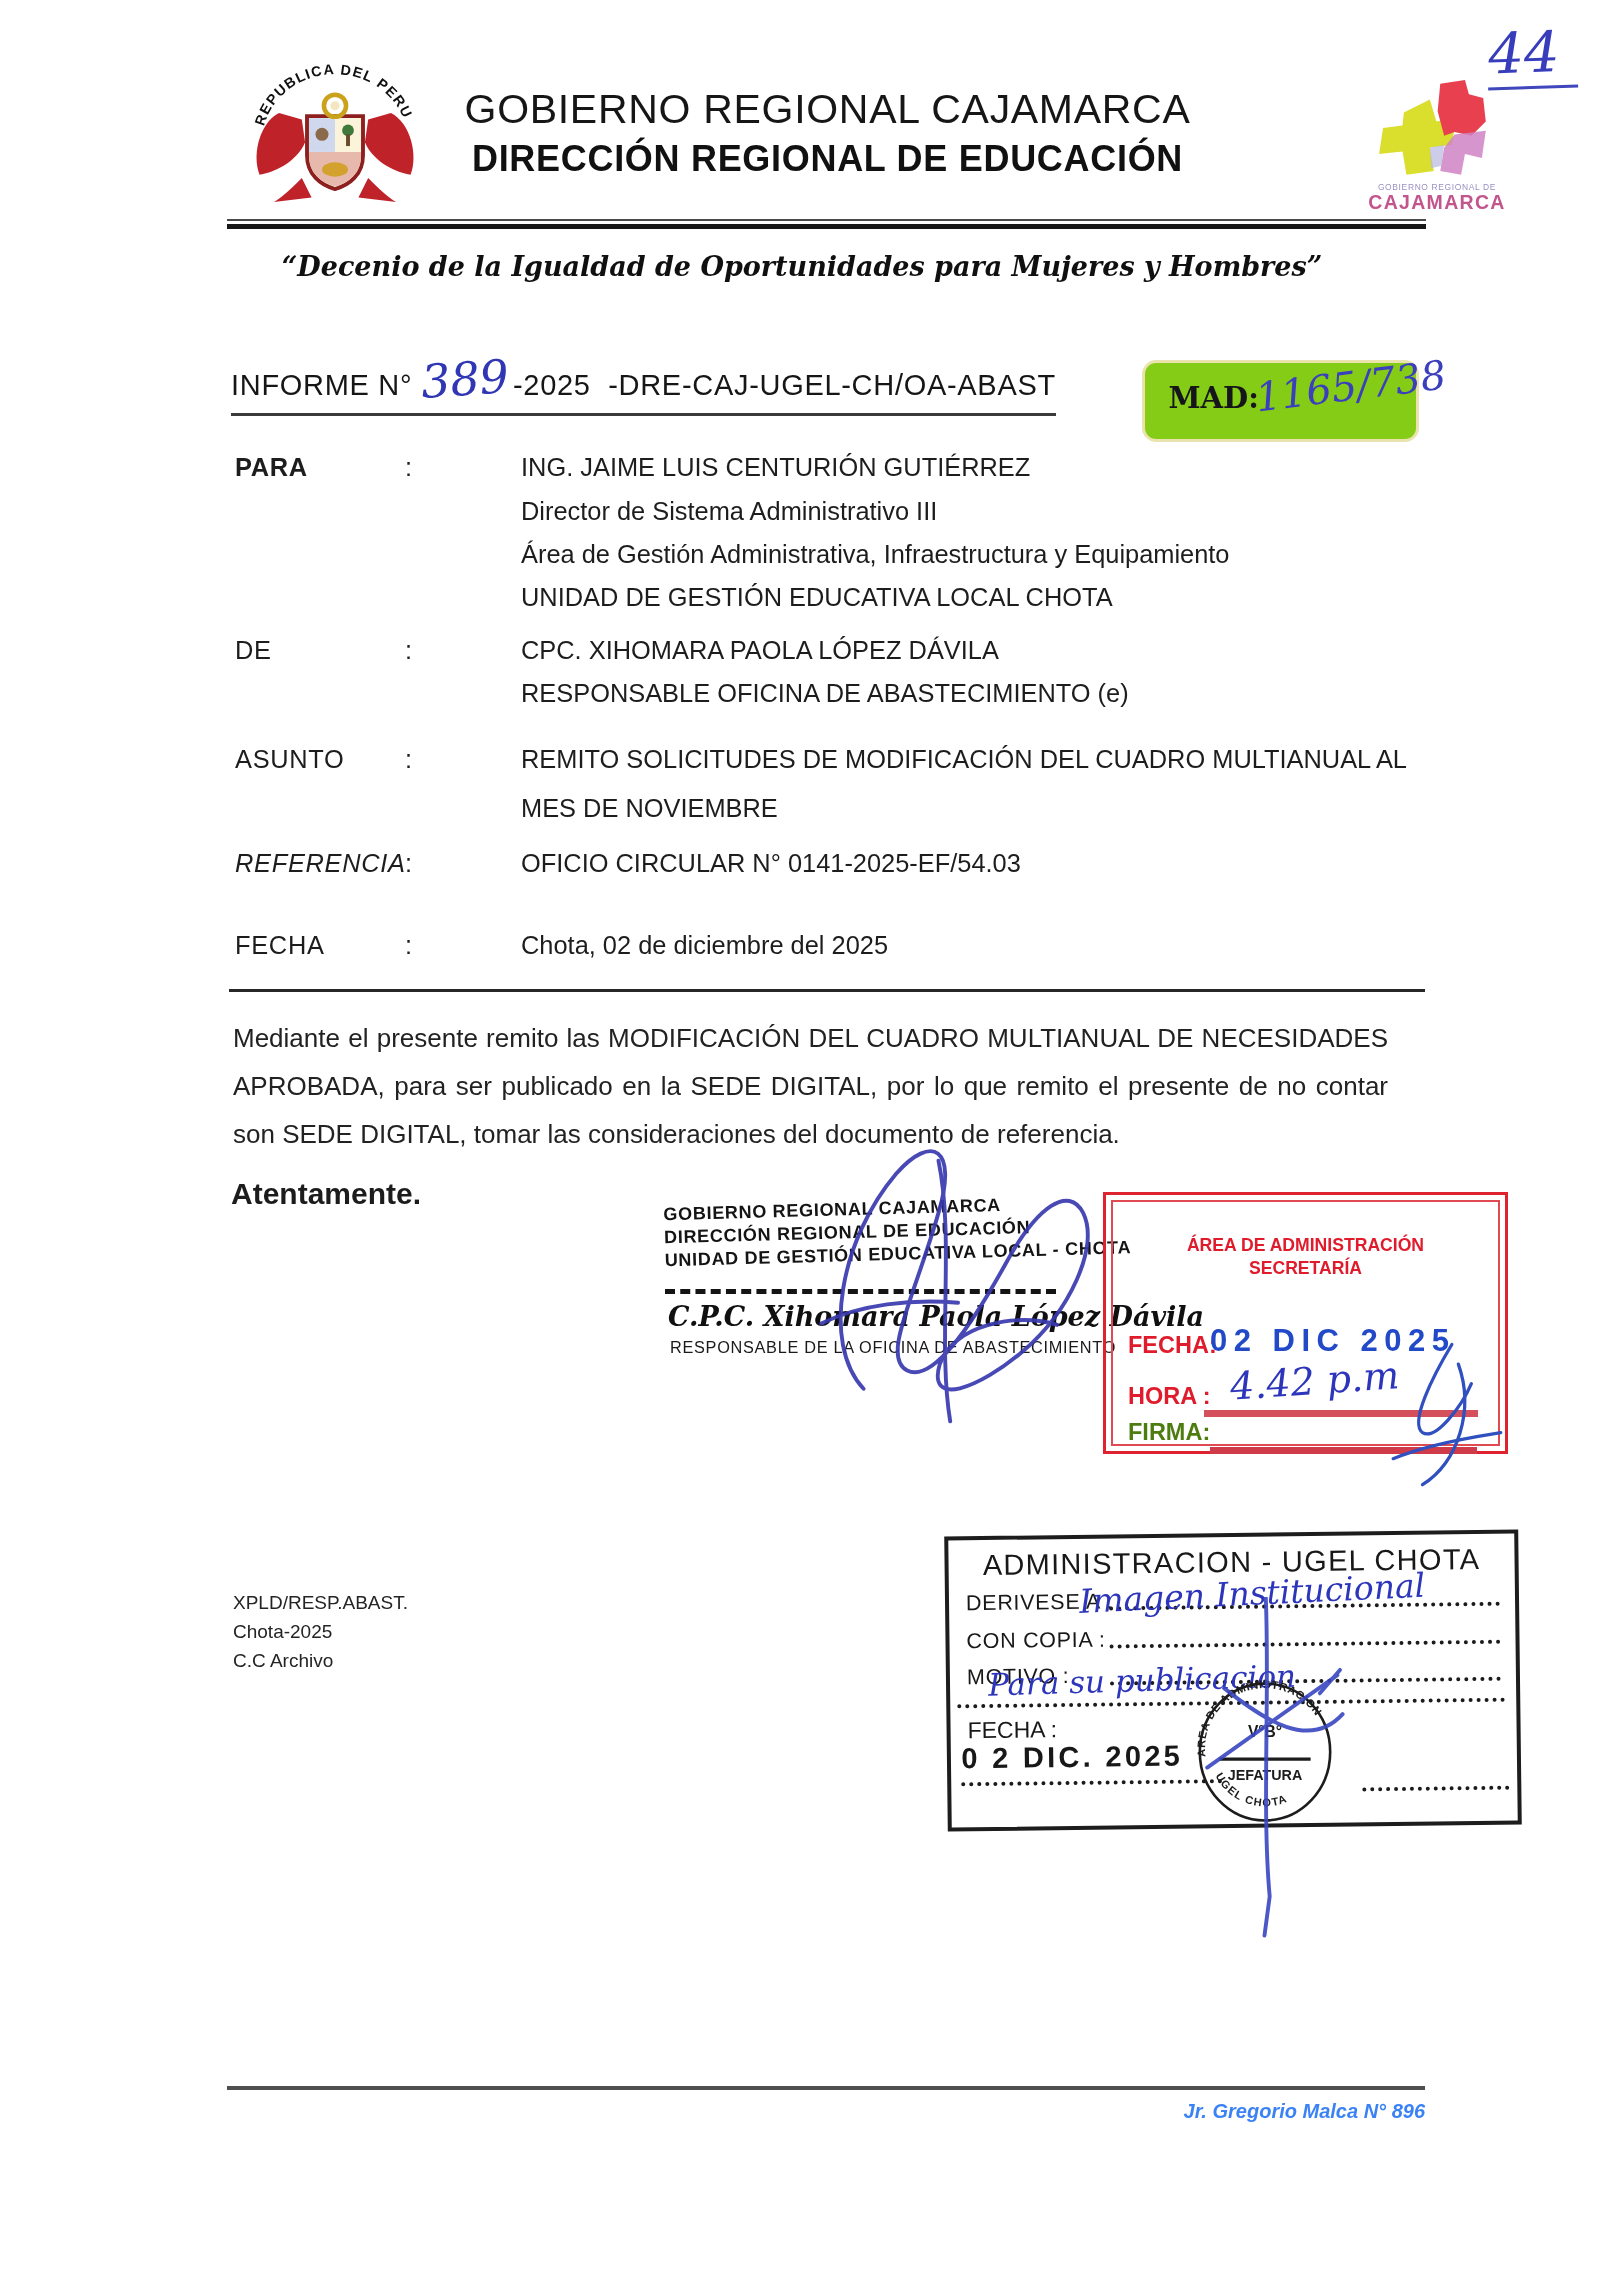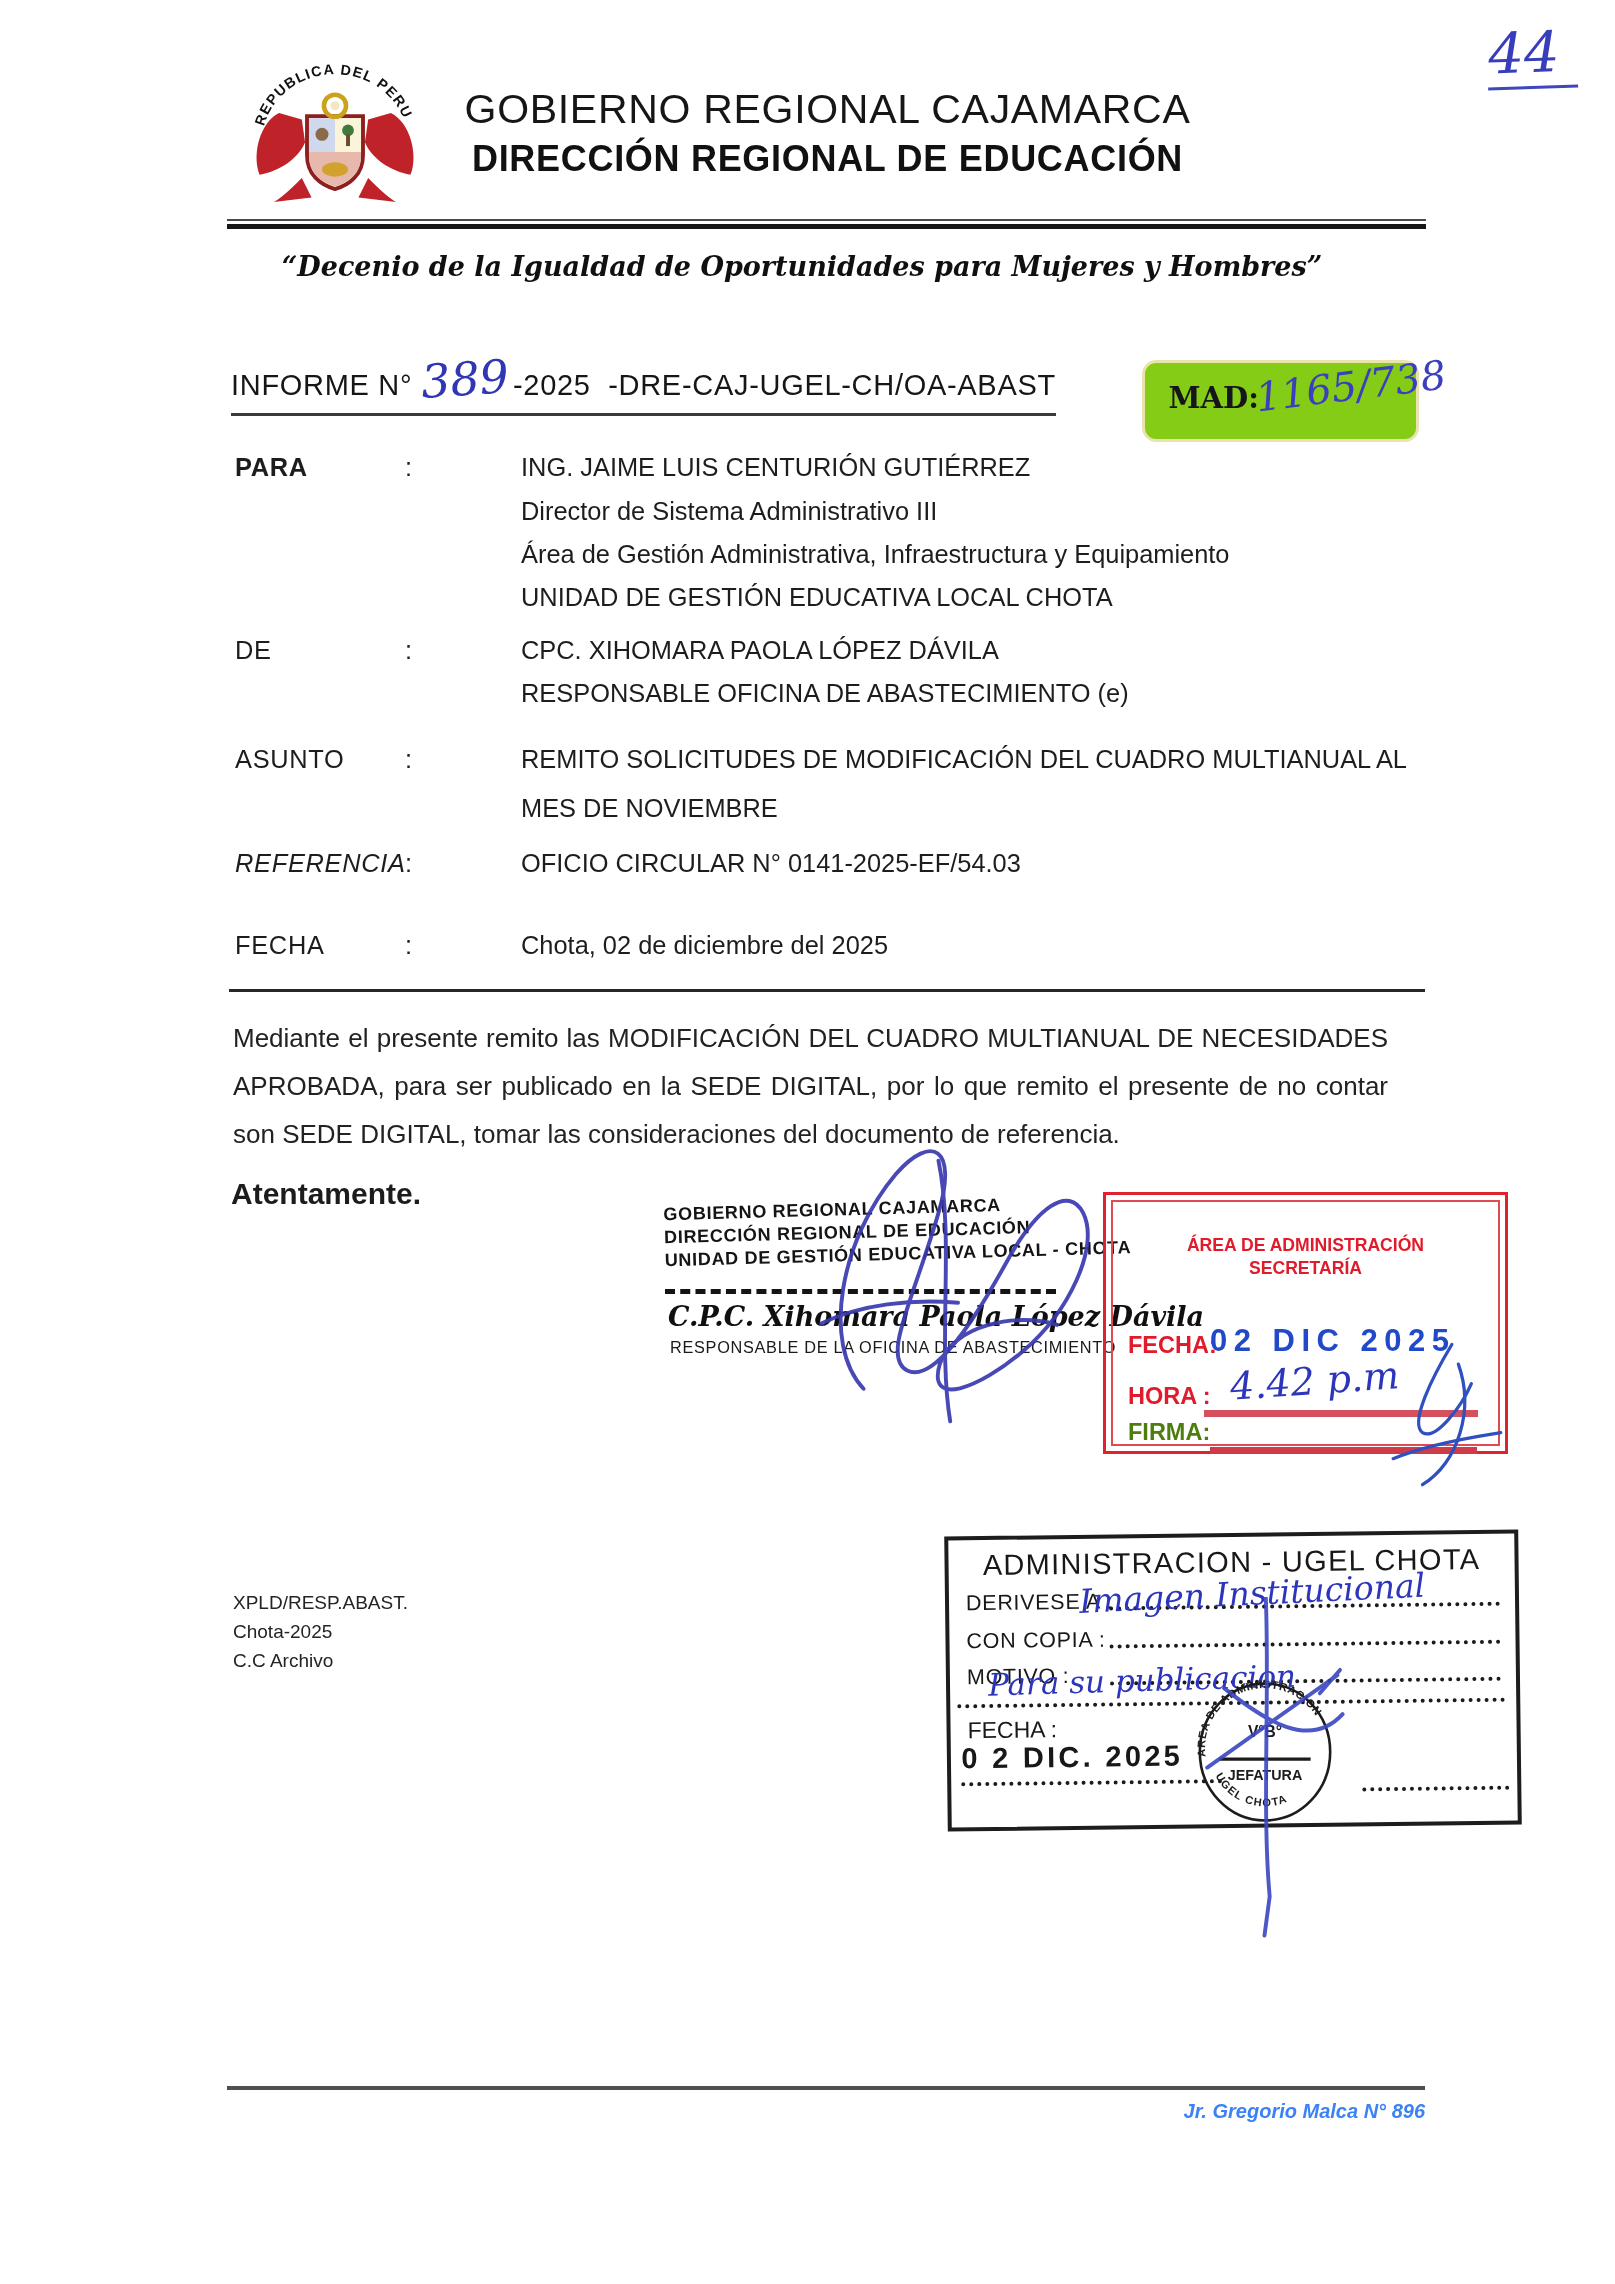--- a/index.html
+++ b/index.html
@@ -106,20 +106,30 @@
       <circle cx="146" cy="84" r="17" fill="none" stroke="#caa21c" stroke-width="7"></circle>
       <circle cx="146" cy="84" r="7" fill="#f3e6c0"></circle>
     </svg>
   </div>
 
   <div class="abs center" style="left:404px;top:86px;width:847px;">
     <div class="hdr-line1">GOBIERNO REGIONAL CAJAMARCA</div>
     <div class="hdr-line2">DIRECCIÓN REGIONAL DE EDUCACIÓN</div>
   </div>
 
+  <div class="abs" style="left:1357px;top:72px;width:160px;height:142px;">
+    <svg width="160" height="142" viewBox="0 0 246 218">
+      <path d="M72,62 L112,42 L122,76 L152,70 L146,112 L112,116 L118,152 L76,158 L70,122 L34,126 L40,86 L70,82 Z" fill="#dade2c"></path>
+      <path d="M128,18 L166,12 L172,34 L194,40 L198,76 L176,98 L150,92 L134,98 L124,60 Z" fill="#e8404e"></path>
+      <path d="M150,96 L198,90 L192,132 L166,126 L160,158 L128,152 L134,116 Z" fill="#cf84c4" opacity="0.85"></path>
+      <path d="M112,116 L134,112 L130,144 L114,148 Z" fill="#b8b8e0" opacity="0.7"></path>
+      <text x="123" y="182" text-anchor="middle" font-size="13" letter-spacing="1" fill="#9b90c2">GOBIERNO REGIONAL DE</text>
+      <text x="123" y="210" text-anchor="middle" font-size="30" font-weight="bold" letter-spacing="2" fill="#c2558c">CAJAMARCA</text>
+    </svg>
+  </div>
 
   <div class="abs dbl-rule"></div>
 
   <div class="abs motto center">
     <div>“Decenio de la Igualdad de Oportunidades para Mujeres y Hombres”</div>
   </div>
 
   <div class="abs informe">
     <span class="lbl">INFORME N°</span>
     <span class="num">389</span>

